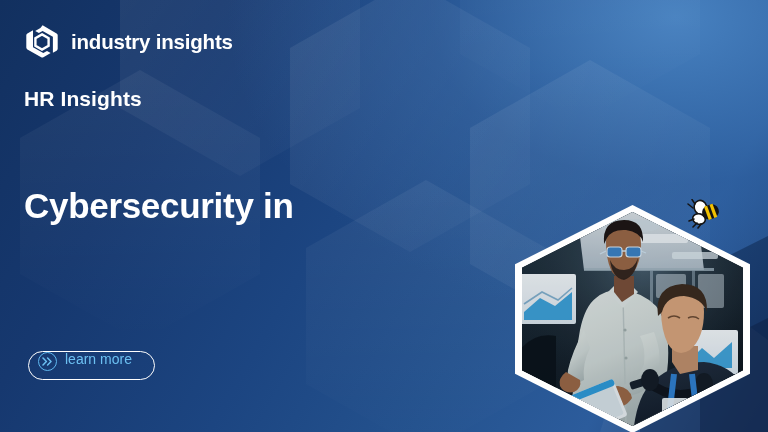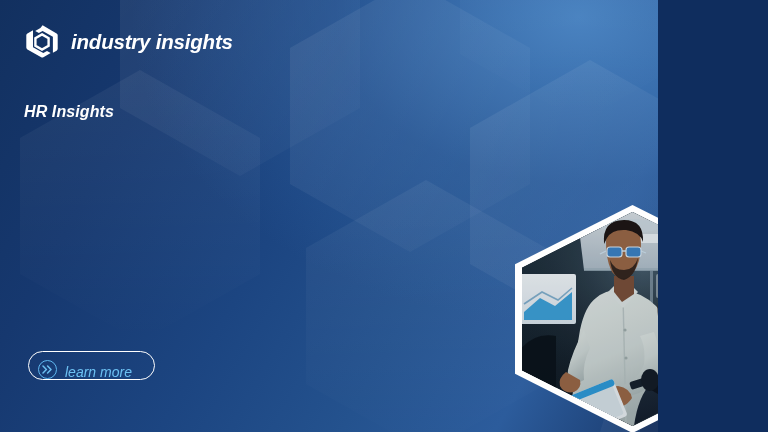--- a/index.html
+++ b/index.html
@@ -2,25 +2,24 @@
 <html><head>
 <meta charset="utf-8">
 <style>
   html,body{margin:0;padding:0;}
   body{
     width:768px;height:432px;overflow:hidden;
     font-family:"Liberation Sans", sans-serif;
     background:#0f2d5e;
   }
   .banner{
-    position:relative;width:658px;height:432px;overflow:hidden;
+    position:relative;width:768px;height:432px;overflow:hidden;
     background:
       radial-gradient(ellipse 620px 430px at 86% 6%, rgba(70,128,190,0.95) 0%, rgba(49,100,163,0.55) 40%, rgba(25,62,121,0.0) 72%),
       linear-gradient(118deg,#14336b 0%, #173a73 26%, #1d4782 52%, #265architecture 52%, #2a5795 74%, #1d3f73 100%);
-    font-style: italic;
   }
   
   .banner{
     background:
       radial-gradient(ellipse 640px 440px at 88% 4%, rgba(74,133,196,0.92) 0%, rgba(47,98,162,0.55) 38%, rgba(25,62,121,0.0) 70%),
       linear-gradient(120deg,#12305f 0%, #16386f 22%, #1c4581 45%, #24528e 65%, #2c5c9c 82%, #1a3b6e 100%);
   }
 
   
   .hexlayer{position:absolute;inset:0;overflow:hidden;pointer-events:none;}
@@ -29,37 +28,37 @@
   
   .logo{position:absolute;left:24px;top:24px;display:flex;align-items:center;gap:11px;}
   .logo-mark{width:36px;height:36px;display:block;}
   .logo-text{
     color:#ffffff;font-size:20.5px;font-weight:700;letter-spacing:-0.2px;
     line-height:1;white-space:nowrap;
   }
 
   
   .eyebrow{
-    position:absolute;left:24px;top:104px;
-    color:#ffffff;font-size:16px;font-weight:700;letter-spacing:0.1px;line-height:1;
+    position:absolute;left:24px;top:88px;
+    color:#ffffff;font-size:21px;font-weight:700;letter-spacing:0.1px;line-height:1;
   }
 
   
   .headline{
     position:absolute;left:24px;top:160px;width:470px;
     color:#ffffff;font-size:35px;font-weight:700;line-height:1.34;
     letter-spacing:-0.3px;
   }
   .headline .l2{display:block;}
 
   
   .cta{
     position:absolute;left:28px;top:351px;
     height:29px;box-sizing:border-box;
-    display:inline-flex;align-items:flex-end;gap:8px;
+    display:inline-flex;align-items:flex-start;gap:8px;
     padding:0 22px 0 9px;
     border:1.6px solid #ffffff;border-radius:16px;
     background:transparent;cursor:pointer;
     text-decoration:none;
   }
   .cta-icon{
     width:17px;height:17px;flex:0 0 17px;
     border:1.4px solid #5fb8f0;border-radius:50%;
     display:flex;align-items:center;justify-content:center;
   }
@@ -135,20 +134,21 @@
 
         <path fill="none" stroke="#ffffff" stroke-width="2.4" d="M18 10.4 L24.6 14.2 L24.6 21.8 L18 25.6 L11.4 21.8 L11.4 14.2 Z"></path>
       </svg>
     </span>
     <span class="logo-text">industry insights</span>
   </div>
 
   <div class="eyebrow">HR Insights</div>
 
   <h1 class="headline">
+    <span class="l1">Cybersecurity in</span>
   </h1>
 
   <a class="cta" href="#">
     <span class="cta-icon">
       <svg width="11" height="9" viewBox="0 0 11 9" xmlns="http://www.w3.org/2000/svg" aria-hidden="true">
         <path d="M1 1 L4.4 4.5 L1 8" fill="none" stroke="#6cc0f2" stroke-width="1.5" stroke-linecap="round" stroke-linejoin="round"></path>
         <path d="M5.6 1 L9 4.5 L5.6 8" fill="none" stroke="#6cc0f2" stroke-width="1.5" stroke-linecap="round" stroke-linejoin="round"></path>
       </svg>
     </span>
     <span class="cta-label">learn more</span>

